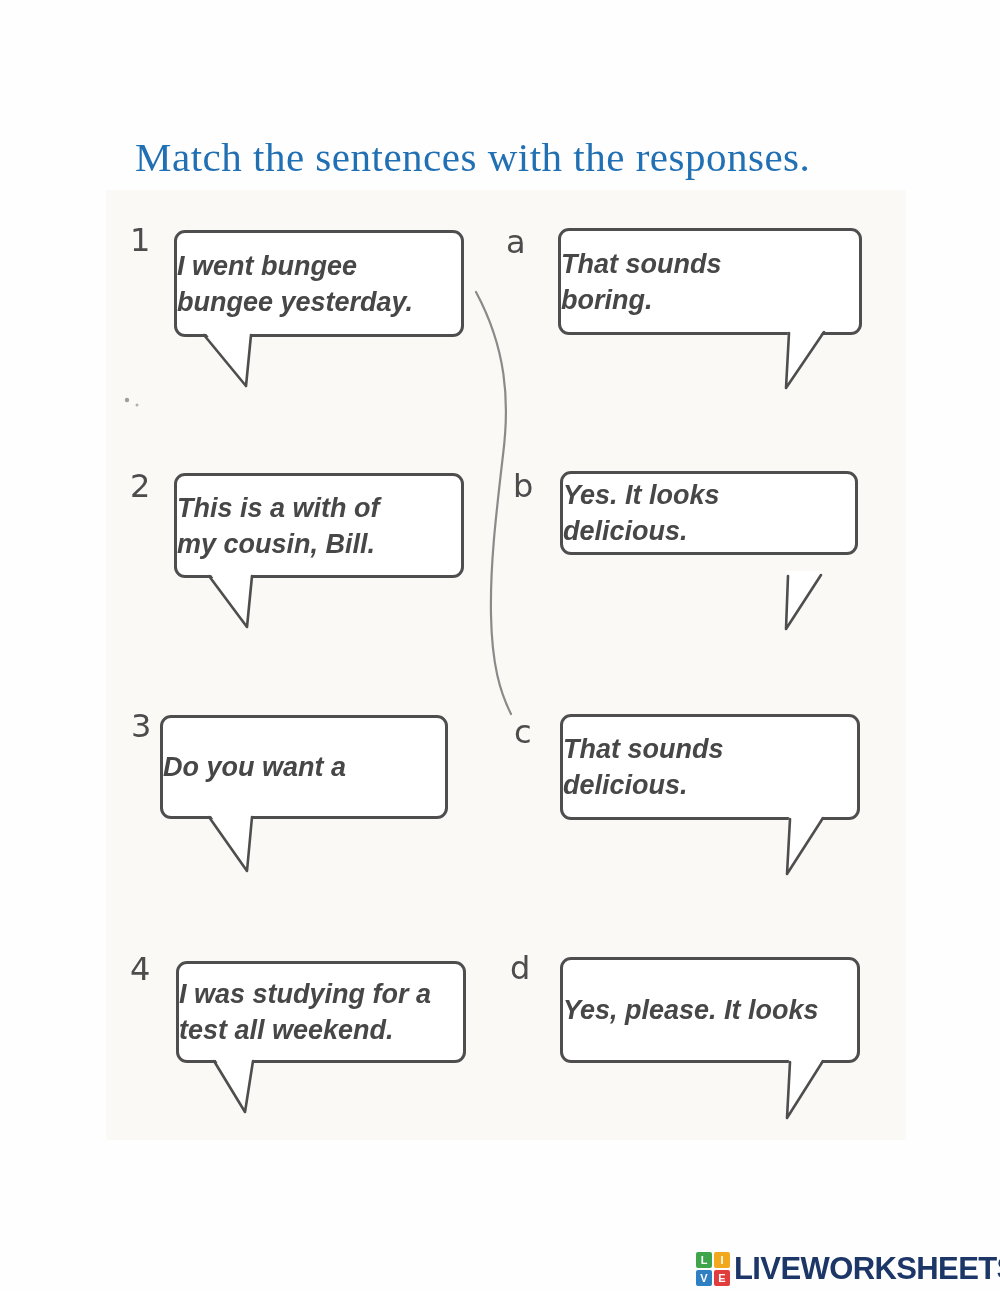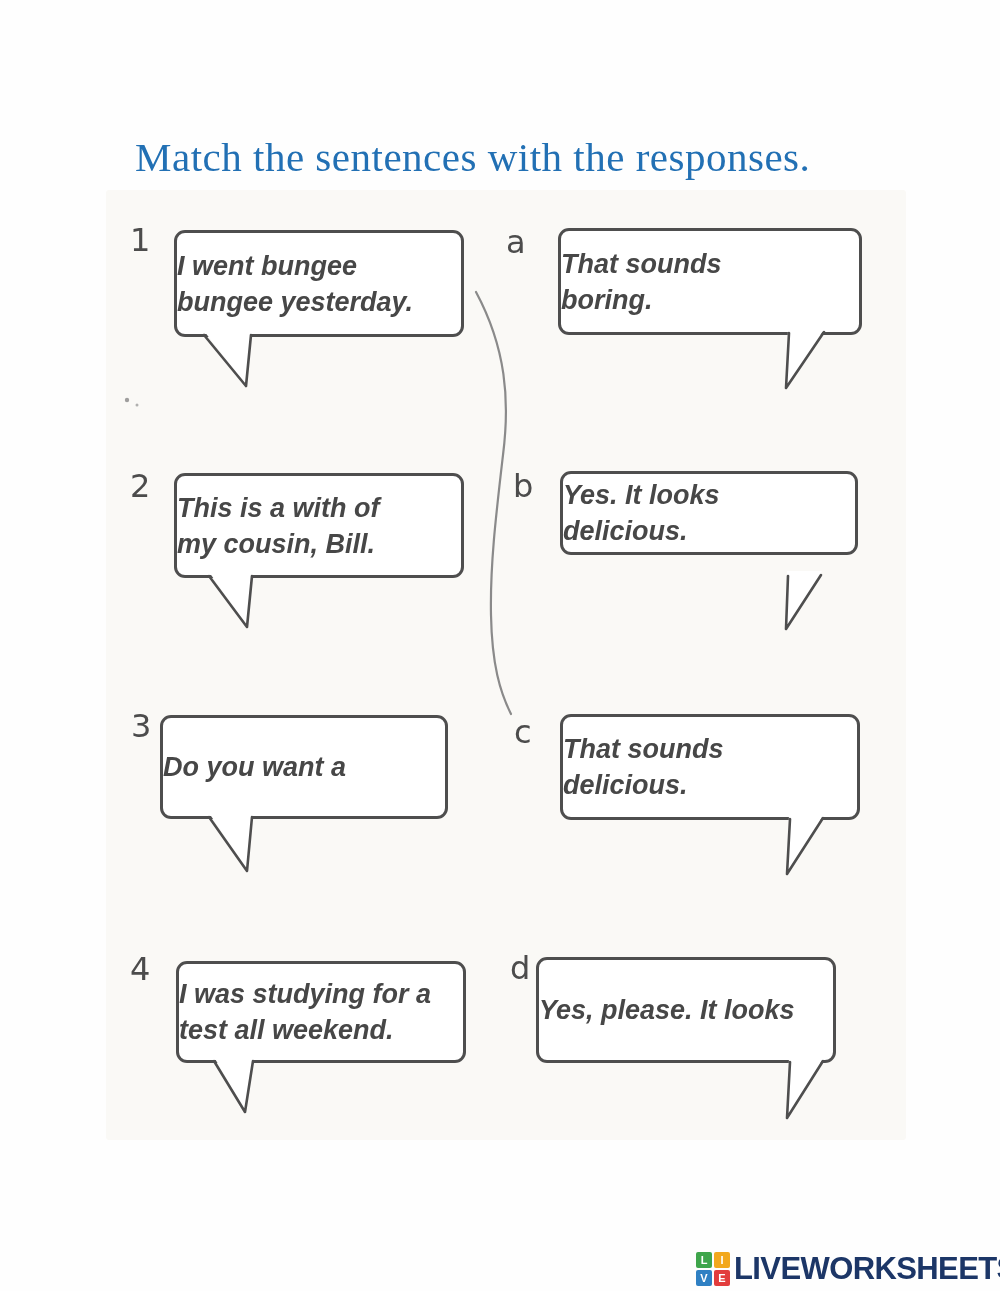--- a/index.html
+++ b/index.html
@@ -95,21 +95,21 @@
     <span>boring.</span>
   </div>
   <div class="bubble" style="left:560px;top:471px;width:298px;height:84px;">
     <span>Yes. It looks</span>
     <span>delicious.</span>
   </div>
   <div class="bubble" style="left:560px;top:714px;width:300px;height:106px;">
     <span>That sounds</span>
     <span>delicious.</span>
   </div>
-  <div class="bubble" style="left:536px;top:957px;width:300px;height:106px;">
+  <div class="bubble" style="left:560px;top:957px;width:300px;height:106px;">
     <span>Yes, please. It looks</span>
   </div>
 
   <svg class="overlay" viewBox="0 0 1000 1291">
 
     <g>
       <polygon points="204,331 251,331 247,386" fill="#ffffff"></polygon>
       <path d="M204 335 L246 386 L251 335" fill="none" stroke="#4e4e4e" stroke-width="2.6" stroke-linecap="round" stroke-linejoin="round"></path>
     </g>
     <g>

